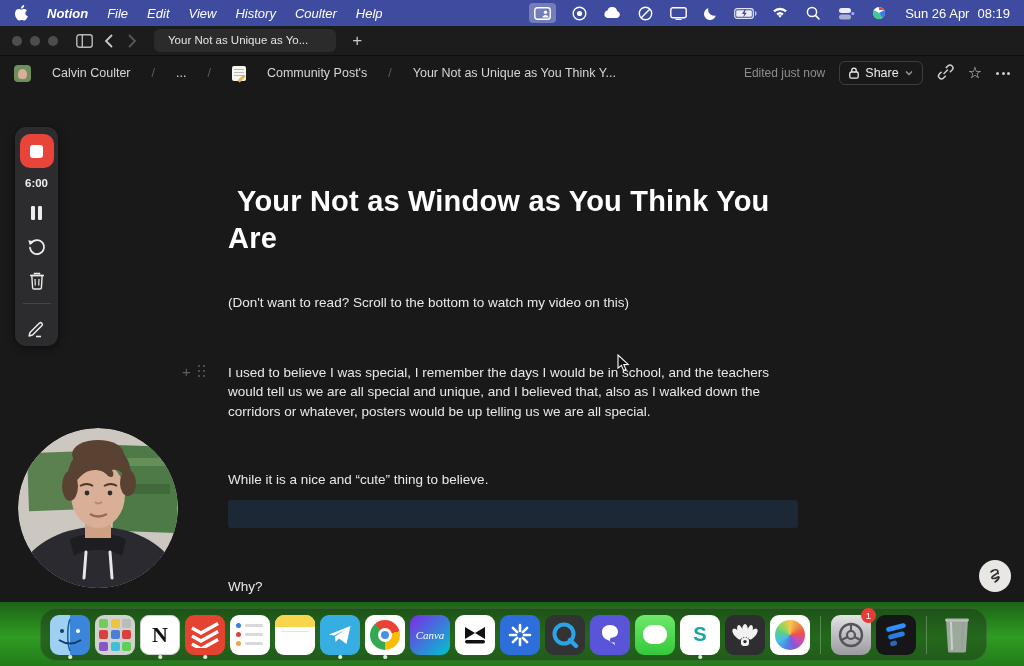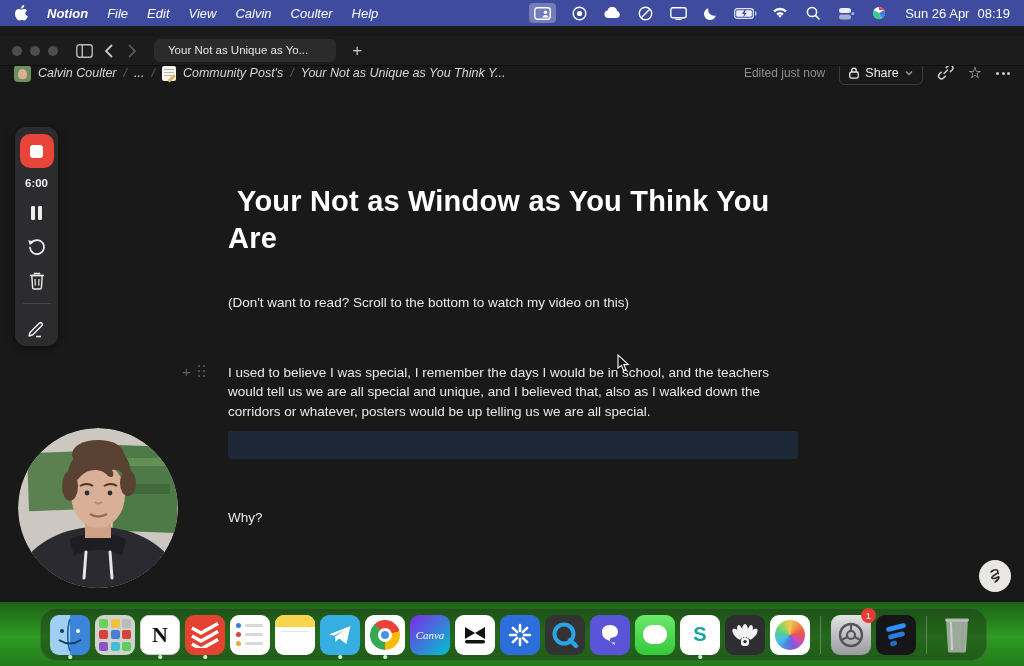--- a/index.html
+++ b/index.html
@@ -16,33 +16,33 @@
   .mb-app { font-weight:700; }
   .mb-item { font-weight:400; }
   .mb-right { margin-left:auto; display:flex; align-items:center; gap:13px; }
   .mbi { display:flex; align-items:center; justify-content:center; height:20px; min-width:20px; }
   .mbi.active { background:rgba(255,255,255,.28); border-radius:4px; padding:0 5px; }
   .mb-clock { display:flex; gap:8px; font-size:13px; margin-left:3px; }
 
   
   .tabbar { position:absolute; top:26px; left:0; width:1024px; height:30px;
     background:#1c1c1c; display:flex; align-items:center; padding:0 12px; z-index:40;
-    border-bottom:1px solid #0e0e0e;margin-top:10px; }
+    border-bottom:1px solid #0e0e0e; }
   .lights { display:flex; gap:8px; margin-right:14px; }
   .light { width:10px; height:10px; border-radius:50%; background:#4d4d4d; }
   .nav-ic { display:flex; align-items:center; justify-content:center; width:24px; height:22px; }
   .tab { margin-left:10px; height:23px; line-height:23px; background:#2b2b2b; border-radius:6px;
     padding:0 28px 0 14px; font-size:11.5px; color:#e4e4e4; white-space:nowrap; }
   .newtab { margin-left:16px; color:#c9c9c9; font-size:17px; line-height:17px; }
 
   
   .crumbbar { position:absolute; top:56px; left:0; width:1024px; height:34px;
     display:flex; align-items:center; padding:0 14px; z-index:30; background:#191919;
     font-size:12.5px; color:#d6d6d6; }
-  .crumb-left { display:flex; align-items:center; gap:7px; white-space:nowrap;font-style:italic; }
+  .crumb-left { display:flex; align-items:center; gap:21px; white-space:nowrap; }
   .ws-avatar { width:17px; height:17px; border-radius:4px; background:#6f8f5f; position:relative; overflow:hidden; }
   .ws-avatar::after { content:""; position:absolute; left:4px; top:4px; width:9px; height:10px;
     border-radius:50% 50% 40% 40%; background:#d9b097; }
   .sep { color:#5a5a5a; }
   .page-ic { width:14px; height:15px; background:#f5f5f2; border-radius:2px; position:relative; }
   .page-ic::before { content:""; position:absolute; left:2px; top:3px; width:10px; height:1.6px; background:#b9b9b4;
     box-shadow:0 3px 0 #b9b9b4, 0 6px 0 #b9b9b4; }
   .page-ic::after { content:""; position:absolute; right:0px; bottom:1px; width:9px; height:2.5px;
     background:#e8b64c; transform:rotate(-45deg); border-radius:1px; }
   .crumb-right { margin-left:auto; display:flex; align-items:center; gap:14px; }
@@ -152,21 +152,21 @@
     <div class="mb-left">
       <span class="apple-wrap">
         <svg width="14" height="16" viewBox="0 0 14 16">
             <path fill="#fff" d="M11.3 8.5c0-2 1.6-2.9 1.7-3-0.9-1.3-2.3-1.5-2.8-1.5-1.2-.1-2.3.7-2.9.7-.6 0-1.5-.7-2.5-.7C3.5 4 2.3 4.7 1.6 5.9.2 8.2 1.2 11.6 2.6 13.5c.7 1 1.5 2 2.5 2 1 0 1.4-.6 2.6-.6 1.2 0 1.5.6 2.6.6 1.1 0 1.8-1 2.4-1.9.8-1.1 1.1-2.2 1.1-2.3-.1 0-2.5-1-2.5-2.8zM9.4 2.6c.5-.7.9-1.6.8-2.6-.8 0-1.8.6-2.3 1.2-.5.6-1 1.6-.8 2.5.9.1 1.8-.4 2.3-1.1z"></path>
           </svg>
       </span>
       <span class="mb-app">Notion</span>
       <span class="mb-item">File</span>
       <span class="mb-item">Edit</span>
       <span class="mb-item">View</span>
-      <span class="mb-item">Calvin</span>
+      <span class="mb-item">History</span>
       <span class="mb-item">Coulter</span>
       <span class="mb-item">Help</span>
     </div>
     <div class="mb-right">
       <span class="mbi active">
         <svg width="17" height="13" viewBox="0 0 17 13">
             <rect x="0.8" y="0.8" width="15.4" height="11.4" rx="2.4" fill="none" stroke="#fff" stroke-width="1.4"></rect>
             <circle cx="11.5" cy="5.2" r="1.7" fill="#fff"></circle>
             <path d="M8.3 10.6c.4-1.7 1.7-2.6 3.2-2.6s2.8.9 3.2 2.6z" fill="#fff"></path>
           </svg>
@@ -321,20 +321,21 @@
               <i></i>
               <i></i>
               <i></i>
               <i></i>
               <i></i>
               <i></i>
             </span>
         </span>
         <p class="para">I used to believe I was special, I remember the days I would be in school, and the teachers would tell us we are all special and unique, and I believed that, also as I walked down the corridors or whatever, posters would be up telling us we are all special.</p>
       </div>
+      <p class="para p2">While it is a nice and “cute” thing to believe.</p>
       <div class="sel-block"></div>
       <p class="para p4">Why?</p>
     </div>
   </div>
 
   <div class="recorder">
     <div class="rec-stop">
         <i></i>
       </div>
     <div class="rec-timer">6:00</div>

